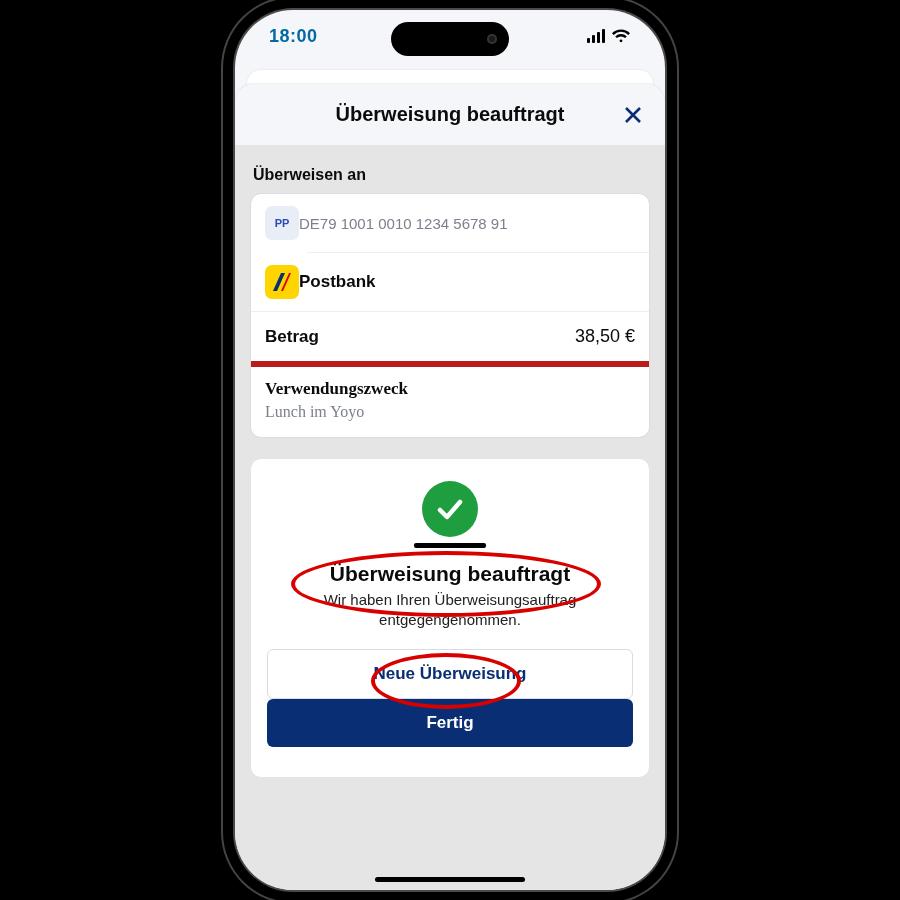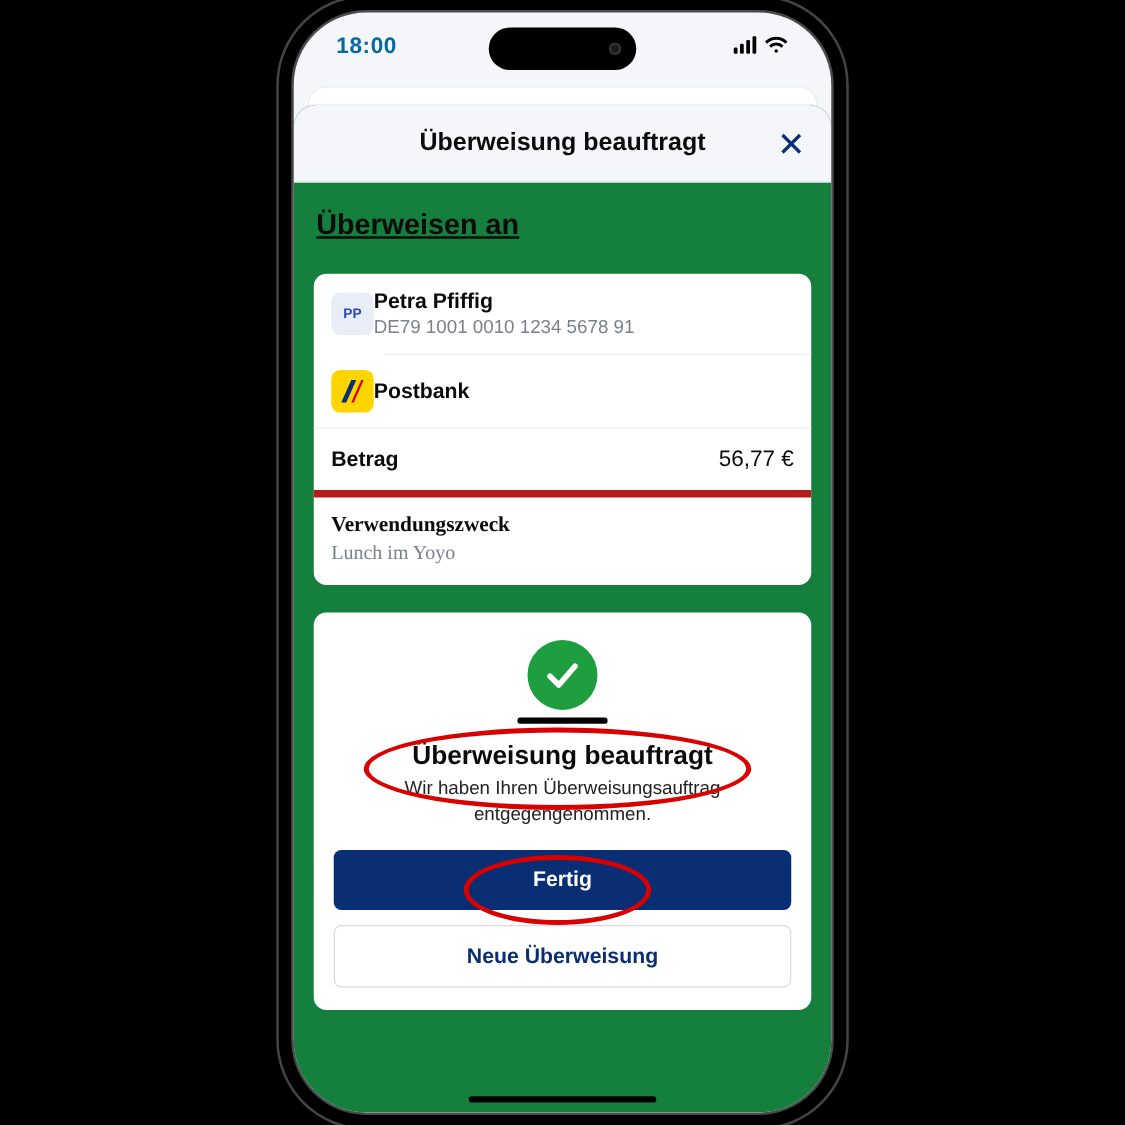--- a/index.html
+++ b/index.html
@@ -82,21 +82,21 @@
     position: absolute;
     left: 12px; right: 12px; top: 0;
     height: 24px;
     background: #fff;
     border-radius: 14px 14px 0 0;
     box-shadow: 0 0 0 1px rgba(0,0,0,.04);
   }
   .sheet {
     position: absolute;
     left: 0; right: 0; top: 14px; bottom: 0;
-    background: #15803d;
+    background: #e5e5e5;
     border-radius: 18px 18px 0 0;
     box-shadow: 0 -1px 0 rgba(0,0,0,.06);
     overflow: hidden;
   }
 
   .sheet-header {
     height: 62px;
     display: flex;
     align-items: center;
     justify-content: center;
@@ -120,25 +120,24 @@
     background: transparent;
     border: none;
     cursor: pointer;
   }
   .close-btn svg { stroke: #0a2e74; stroke-width: 2.6; }
 
   .content {
     padding: 14px 16px 0 16px;
   }
   .section-label {
-    font-size: 23px;
+    font-size: 16px;
     font-weight: 700;
     color: #0b0b0b;
-    margin: 6px 0 26px 2px;
-    text-decoration: underline;
+    margin: 6px 0 10px 2px;
   }
 
   .card {
     background: #fff;
     border-radius: 10px;
     box-shadow: 0 0 0 1px rgba(0,0,0,.03);
     padding: 0;
   }
 
   .row {
@@ -299,63 +298,62 @@
 
       <div class="content">
 
         <div class="section-label">Überweisen an</div>
 
         <div class="card">
 
           <div class="row">
             <div class="avatar pp">PP</div>
             <div class="row-main">
-              <span class="row-title">Petra Pfiffig</span>
               <span class="row-sub">DE79 1001 0010 1234 5678 91</span>
             </div>
           </div>
 
           <div class="row-inner-divider"></div>
 
           <div class="row">
             <div class="avatar pb">
               <svg viewBox="0 0 30 30">
                 <path d="M6 24 L14 6 L18 6 L10 24 Z" fill="#0a2e74"></path>
                 <path d="M14 24 L22 6 L24 6 L16 24 Z" fill="#d90000"></path>
               </svg>
             </div>
             <div class="row-main">
               <span class="row-title">Postbank</span>
             </div>
           </div>
 
           <div class="kv-row">
             <span class="kv-label">Betrag</span>
-            <span class="kv-value">56,77 €</span>
+            <span class="kv-value">38,50 €</span>
           </div>
 
           <div class="kv-col">
             <span class="kv-label">Verwendungszweck</span>
             <span class="kv-text">Lunch im Yoyo</span>
           </div>
 
         </div>
 
         <div class="confirm-card">
           <div class="big-check">
             <svg viewBox="0 0 32 32">
               <path d="M6 17 L13 24 L26 9"></path>
             </svg>
           </div>
           <div class="shadow-bar"></div>
           <div class="confirm-title">Überweisung beauftragt</div>
           <div class="confirm-sub">Wir haben Ihren Überweisungsauftrag entgegengenommen.</div>
 
+          <button class="btn btn-secondary">Neue Überweisung</button>
           <button class="btn btn-primary">Fertig</button>
-          <button class="btn btn-secondary">Neue Überweisung</button>
 
           <div class="annot" style="left:40px; top:92px; width:310px; height:66px;"></div>
           <div class="annot" style="left:120px; top:194px; width:150px; height:56px;"></div>
         </div>
 
       </div>
 
       <div class="home-indicator"></div>
 
     </div>

